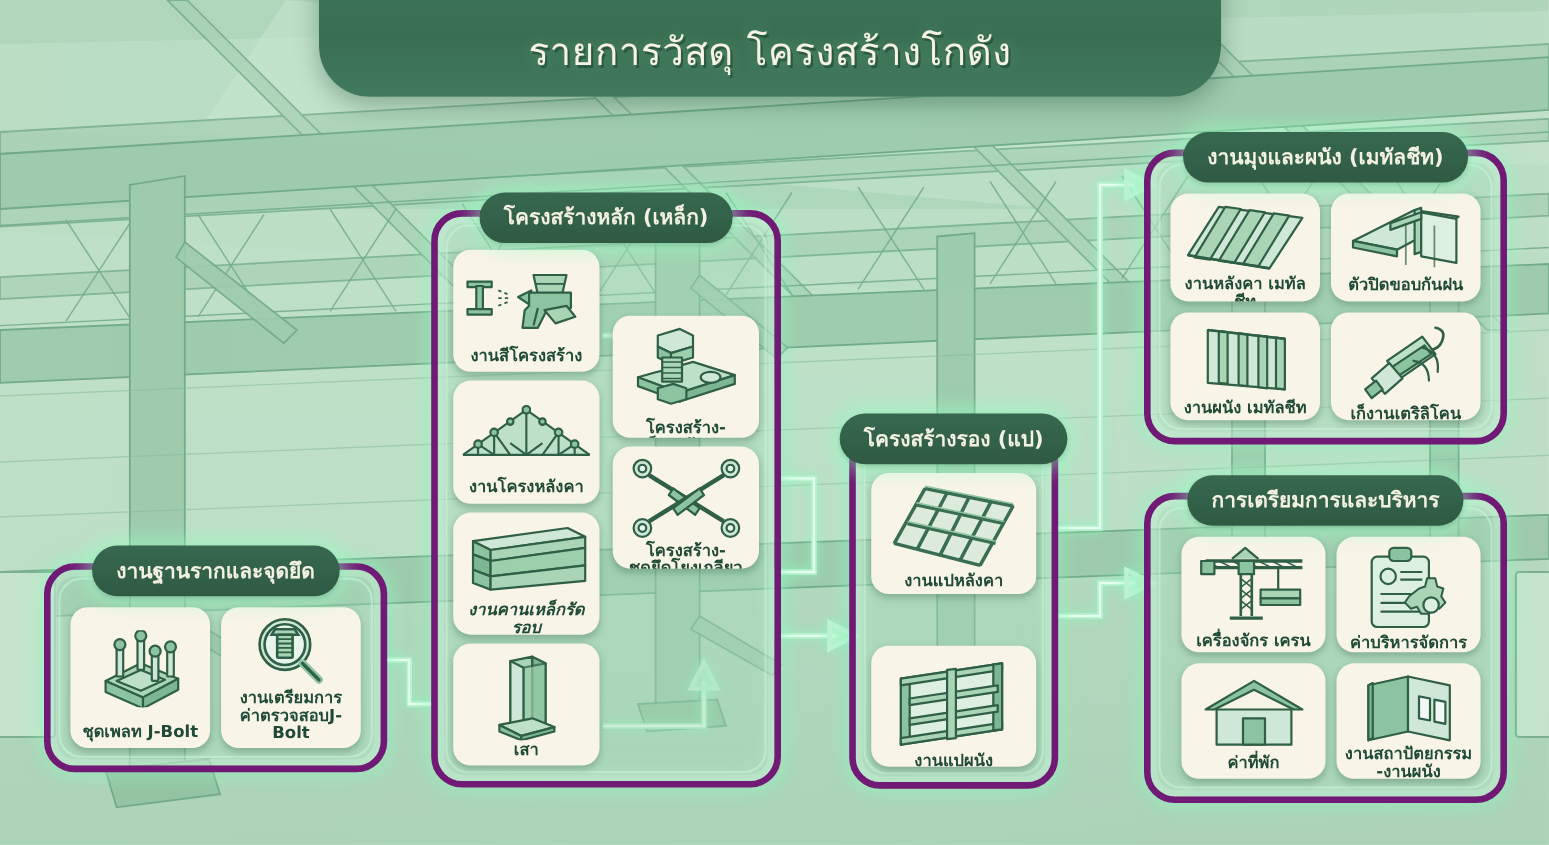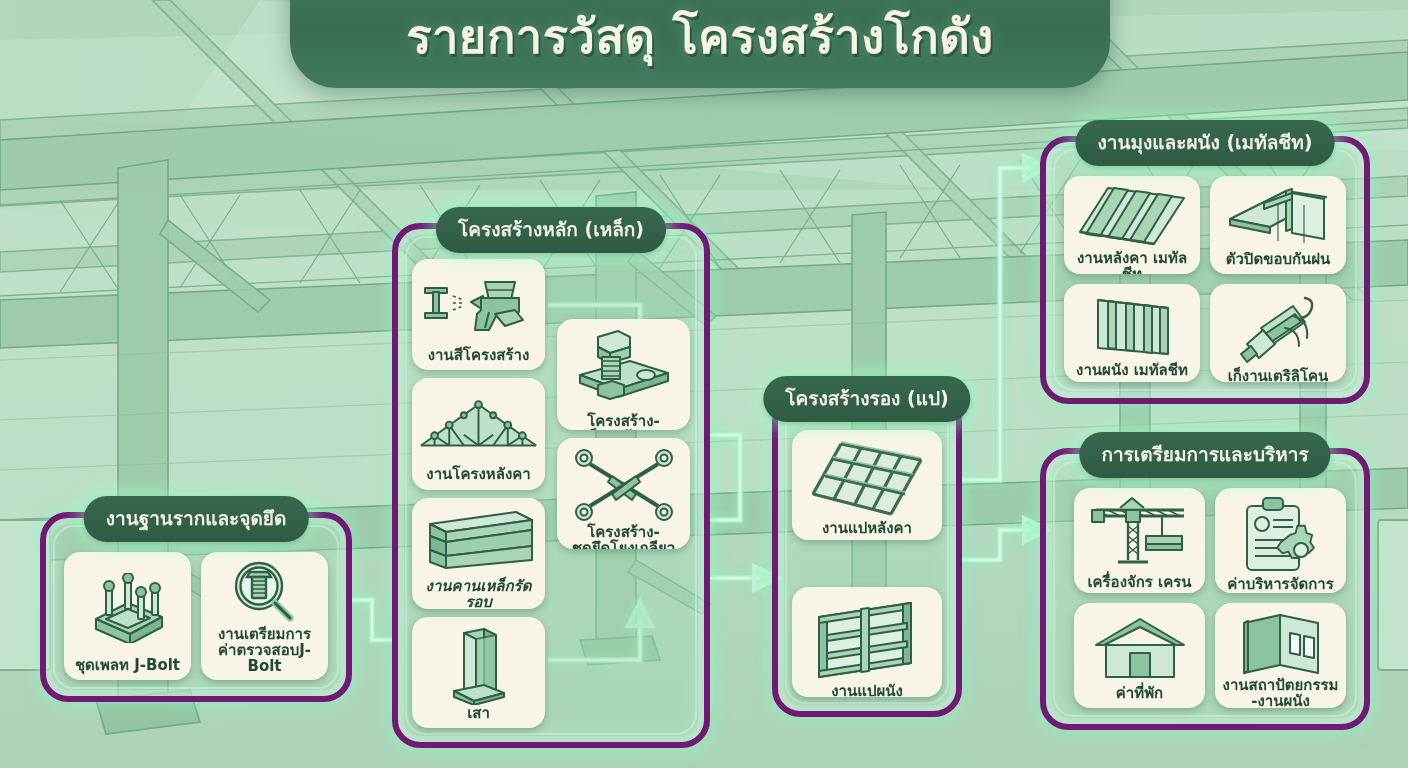--- a/index.html
+++ b/index.html
@@ -17,21 +17,21 @@
   #title-banner{
     position:absolute; left:290px; top:-34px; width:820px; height:122px;
     background:linear-gradient(180deg,#3d7559 0%, #3a6e53 55%, #417a5e 100%);
     border-radius:0 0 46px 46px;
     display:flex; align-items:flex-end; justify-content:center;
     padding-bottom:14px;
     box-shadow:0 6px 22px rgba(20,60,40,.35);
     z-index:40;
   }
   #title-banner .ttl{
-    color:#f6f3e4; font-size:47px; font-weight:bold; letter-spacing:.5px;
+    color:#f6f3e4; font-size:35px; font-weight:normal; letter-spacing:.5px;
     text-shadow:2px 3px 0 rgba(25,62,44,.55), 0 0 14px rgba(160,255,200,.25);
     white-space:nowrap;
   }
 
   
   .panel{
     position:absolute; z-index:20;
     border:6px solid #701a75;
     border-radius:28px;
     background:rgba(170,215,184,0.40);
@@ -65,21 +65,21 @@
   .card .ic svg{ display:block; }
   .card .lbl{
     color:#1f4a36; font-weight:bold; text-align:center; line-height:1.08;
     font-size:15px; padding:0 2px 1px; white-space:pre-line;
   }
 
   
   #panel-foundation{ left:40px;  top:512px; width:312px; height:190px; }
   #panel-foundation .cards{ grid-template-columns:1fr 1fr; }
 
-  #panel-main{ left:392px; top:223px; width:318px; height:525px; }
+  #panel-main{ left:392px; top:191px; width:318px; height:525px; }
   #panel-main .cards{ padding:30px 14px 14px; grid-template-columns:1fr 1fr;
                       grid-template-rows:repeat(8,1fr); column-gap:12px; row-gap:8px; }
   #panel-main .c-paint { grid-column:1; grid-row:1 / span 2;align-items:center; }
   #panel-main .c-truss { grid-column:1; grid-row:3 / span 2; }
   #panel-main .c-beam  { grid-column:1; grid-row:5 / span 2;font-style:italic; }
   #panel-main .c-col   { grid-column:1; grid-row:7 / span 2;justify-content:space-between; }
   #panel-main .c-bolt  { grid-column:2; grid-row:2 / span 2; }
   #panel-main .c-rod   { grid-column:2; grid-row:4 / span 2; }
 
   #panel-purlin{ left:772px; top:392px; width:190px; height:325px; }

